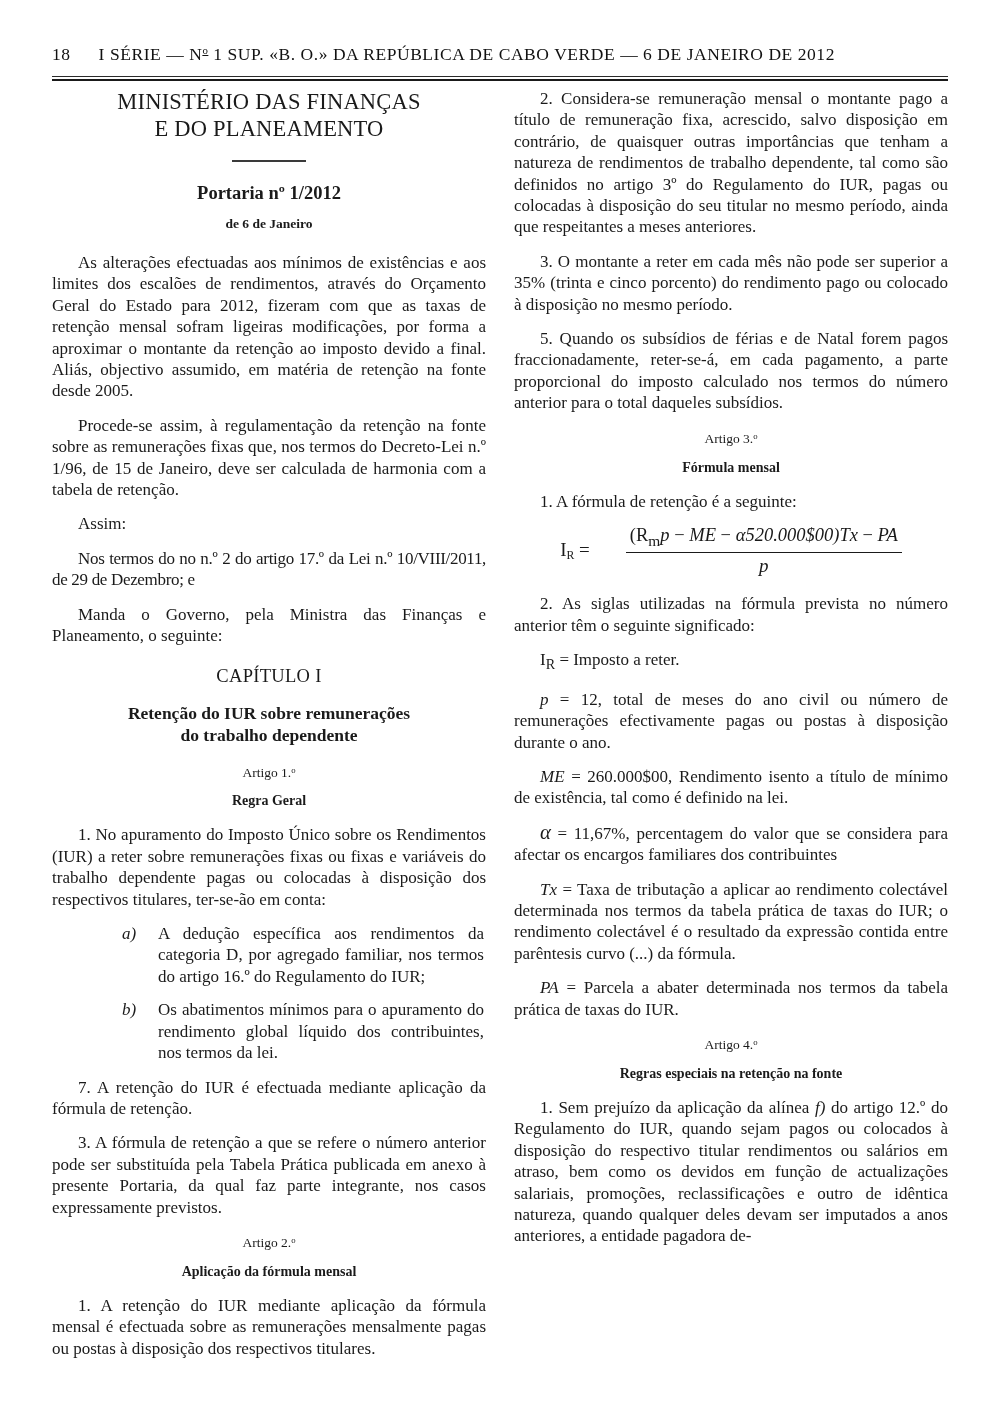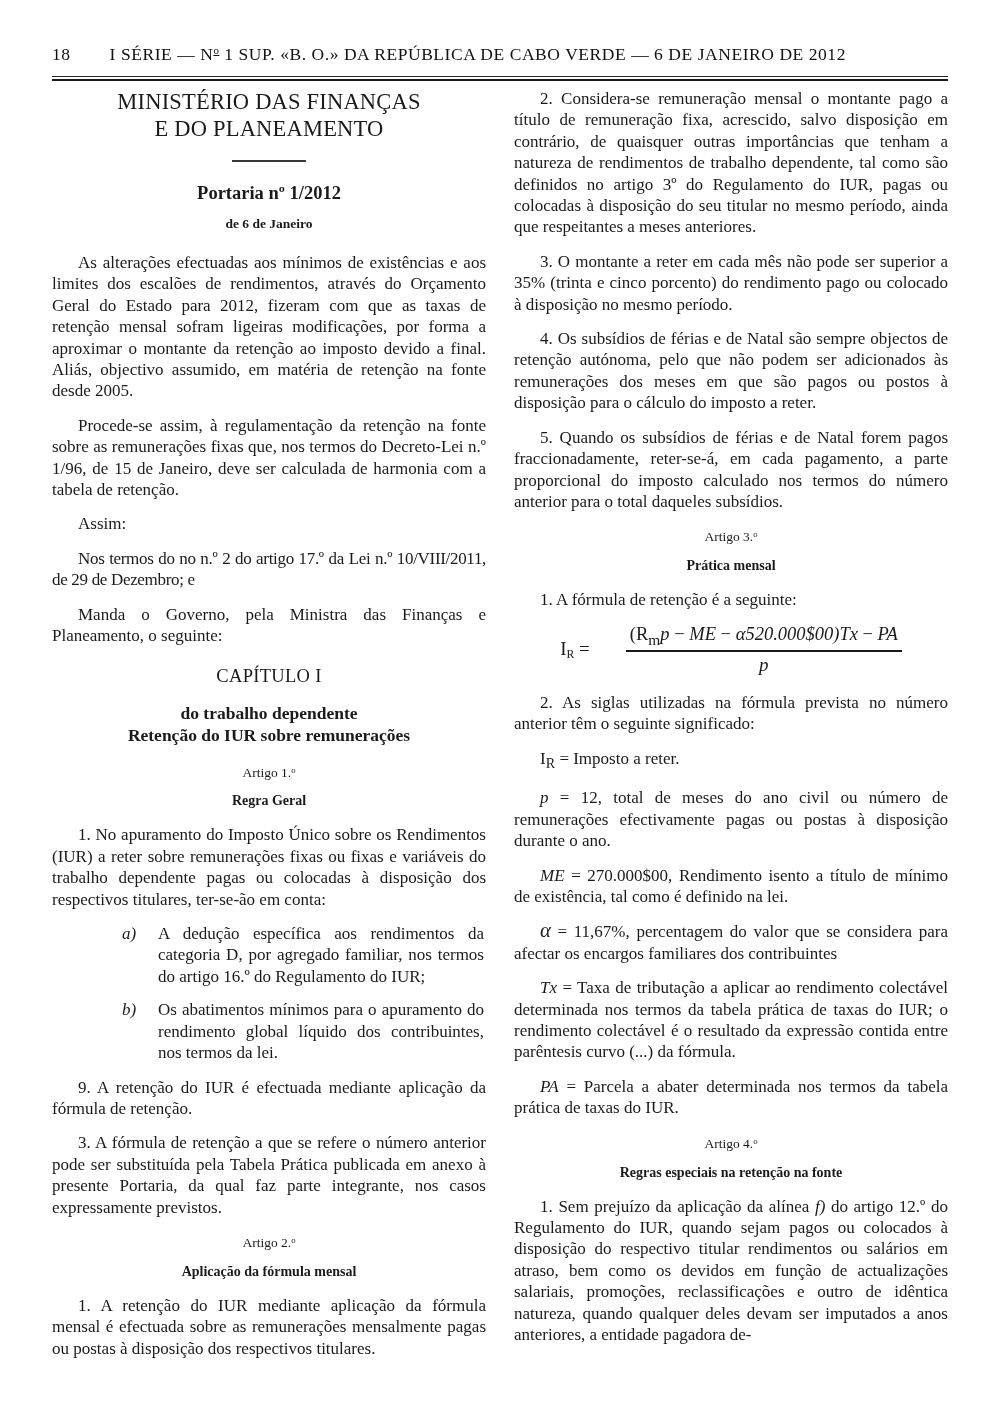--- a/index.html
+++ b/index.html
@@ -31,21 +31,21 @@
     width: 896px;
     height: 30px;
   }
   .masthead-line {
     font-size: 17.5px;
     letter-spacing: 0.55px;
     white-space: nowrap;
     color: #111;
   }
   .masthead-line .pageno {
-    margin-right: 39px;
+    margin-right: 28px;
   }
   .masthead-line sup.ord {
     font-size: 0.62em;
     vertical-align: 0.52em;
     text-decoration: underline;
     text-underline-offset: 1px;
   }
   .rule-double {
     position: absolute;
     top: 32px;
@@ -263,78 +263,77 @@
       <div class="portaria-date">de 6 de Janeiro</div>
 
       <p class="body">As alterações efectuadas aos mínimos de existências e aos limites dos escalões de rendimentos, através do Orçamento Geral do Estado para 2012, fizeram com que as taxas de retenção mensal sofram ligeiras modificações, por forma a aproximar o montante da retenção ao imposto devido a final. Aliás, objectivo assumido, em matéria de retenção na fonte desde 2005.</p>
       <p class="body">Procede-se assim, à regulamentação da retenção na fonte sobre as remunerações fixas que, nos termos do Decreto-Lei n.º 1/96, de 15 de Janeiro, deve ser calculada de harmonia com a tabela de retenção.</p>
       <p class="body">Assim:</p>
       <p class="body tight">Nos termos do no n.º 2 do artigo 17.º da Lei n.º 10/VIII/2011, de 29 de Dezembro; e</p>
       <p class="body">Manda o Governo, pela Ministra das Finanças e Planeamento, o seguinte:</p>
 
       <div class="capitulo">CAPÍTULO I</div>
       <div class="chapter-title">
+        <div>Retenção do IUR sobre remunerações</div>
         <div>do trabalho dependente</div>
-        <div>Retenção do IUR sobre remunerações</div>
       </div>
 
       <div class="artigo"><span>Artigo 1.</span><sup class="ord">o</sup></div>
       <div class="artigo-title">Regra Geral</div>
 
       <p class="body">1. No apuramento do Imposto Único sobre os Rendimentos (IUR) a reter sobre remunerações fixas ou fixas e variáveis do trabalho dependente pagas ou colocadas à disposição dos respectivos titulares, ter-se-ão em conta:</p>
 
       <ul class="alineas">
         <li>
           <span class="marker">a)</span>
           <span>A dedução específica aos rendimentos da categoria D, por agregado familiar, nos termos do artigo 16.º do Regulamento do IUR;</span>
         </li>
         <li>
           <span class="marker">b)</span>
           <span>Os abatimentos mínimos para o apuramento do rendimento global líquido dos contribuintes, nos termos da lei.</span>
         </li>
       </ul>
 
-      <p class="body">9. A retenção do IUR é efectuada mediante aplicação da fórmula de retenção.</p>
+      <p class="body">7. A retenção do IUR é efectuada mediante aplicação da fórmula de retenção.</p>
       <p class="body">3. A fórmula de retenção a que se refere o número anterior pode ser substituída pela Tabela Prática publicada em anexo à presente Portaria, da qual faz parte integrante, nos casos expressamente previstos.</p>
 
       <div class="artigo"><span>Artigo 2.</span><sup class="ord">o</sup></div>
       <div class="artigo-title">Aplicação da fórmula mensal</div>
 
       <p class="body">1. A retenção do IUR mediante aplicação da fórmula mensal é efectuada sobre as remunerações mensalmente pagas ou postas à disposição dos respectivos titulares.</p>
     </div>
 
     <div class="col col-right">
 
       <p class="body">2. Considera-se remuneração mensal o montante pago a título de remuneração fixa, acrescido, salvo disposição em contrário, de quaisquer outras importâncias que tenham a natureza de rendimentos de trabalho dependente, tal como são definidos no artigo 3º do Regulamento do IUR, pagas ou colocadas à disposição do seu titular no mesmo período, ainda que respeitantes a meses anteriores.</p>
       <p class="body">3. O montante a reter em cada mês não pode ser superior a 35% (trinta e cinco porcento) do rendimento pago ou colocado à disposição no mesmo período.</p>
-      <p class="body">4. Os subsídios de férias e de Natal são sempre objectos de retenção autónoma, pelo que não podem ser adicionados às remunerações dos meses em que são pagos ou postos à disposição para o cálculo do imposto a reter.</p>
       <p class="body">5. Quando os subsídios de férias e de Natal forem pagos fraccionadamente, reter-se-á, em cada pagamento, a parte proporcional do imposto calculado nos termos do número anterior para o total daqueles subsídios.</p>
 
       <div class="artigo"><span>Artigo 3.</span><sup class="ord">o</sup></div>
-      <div class="artigo-title">Prática mensal</div>
+      <div class="artigo-title">Fórmula mensal</div>
 
       <p class="body">1. A fórmula de retenção é a seguinte:</p>
 
       <div class="formula-block">
         <span class="formula-lhs"><span class="mi-up">I</span><sub>R</sub>&nbsp;<span>=</span></span>
         <span class="frac">
           <span class="num"><span class="mi-up">(R</span><sub>m</sub><span class="mi">p</span><span> − </span><span class="mi">ME</span><span> − </span><span class="mi">α</span><span class="mi">520.000$00)</span><span class="mi">Tx</span><span> − </span><span class="mi">PA</span></span>
           <span class="bar"></span>
           <span class="den">p</span>
         </span>
       </div>
 
       <p class="body">2. As siglas utilizadas na fórmula prevista no número anterior têm o seguinte significado:</p>
 
       <p class="sigla"><span class="sym-up">I</span><sub>R</sub><span> = Imposto a reter.</span></p>
 
 
       <p class="sigla"><span class="sym">p</span><span> = 12, total de meses do ano civil ou número de remunerações efectivamente pagas ou postas à disposição durante o ano.</span></p>
 
-      <p class="sigla"><span class="sym">ME</span><span> = 270.000$00, Rendimento isento a título de mínimo de existência, tal como é definido na lei.</span></p>
+      <p class="sigla"><span class="sym">ME</span><span> = 260.000$00, Rendimento isento a título de mínimo de existência, tal como é definido na lei.</span></p>
 
       <p class="sigla"><span class="alpha">α</span><span> = 11,67%, percentagem do valor que se considera para afectar os encargos familiares dos contribuintes</span></p>
 
       <p class="sigla"><span class="sym">Tx</span><span> = Taxa de tributação a aplicar ao rendimento colectável determinada nos termos da tabela prática de taxas do IUR; o rendimento colectável é o resultado da expressão contida entre parêntesis curvo (...) da fórmula.</span></p>
 
       <p class="sigla"><span class="sym">PA</span><span> = Parcela a abater determinada nos termos da tabela prática de taxas do IUR.</span></p>
 
       <div class="artigo"><span>Artigo 4.</span><sup class="ord">o</sup></div>
       <div class="artigo-title">Regras especiais na retenção na fonte</div>
 

